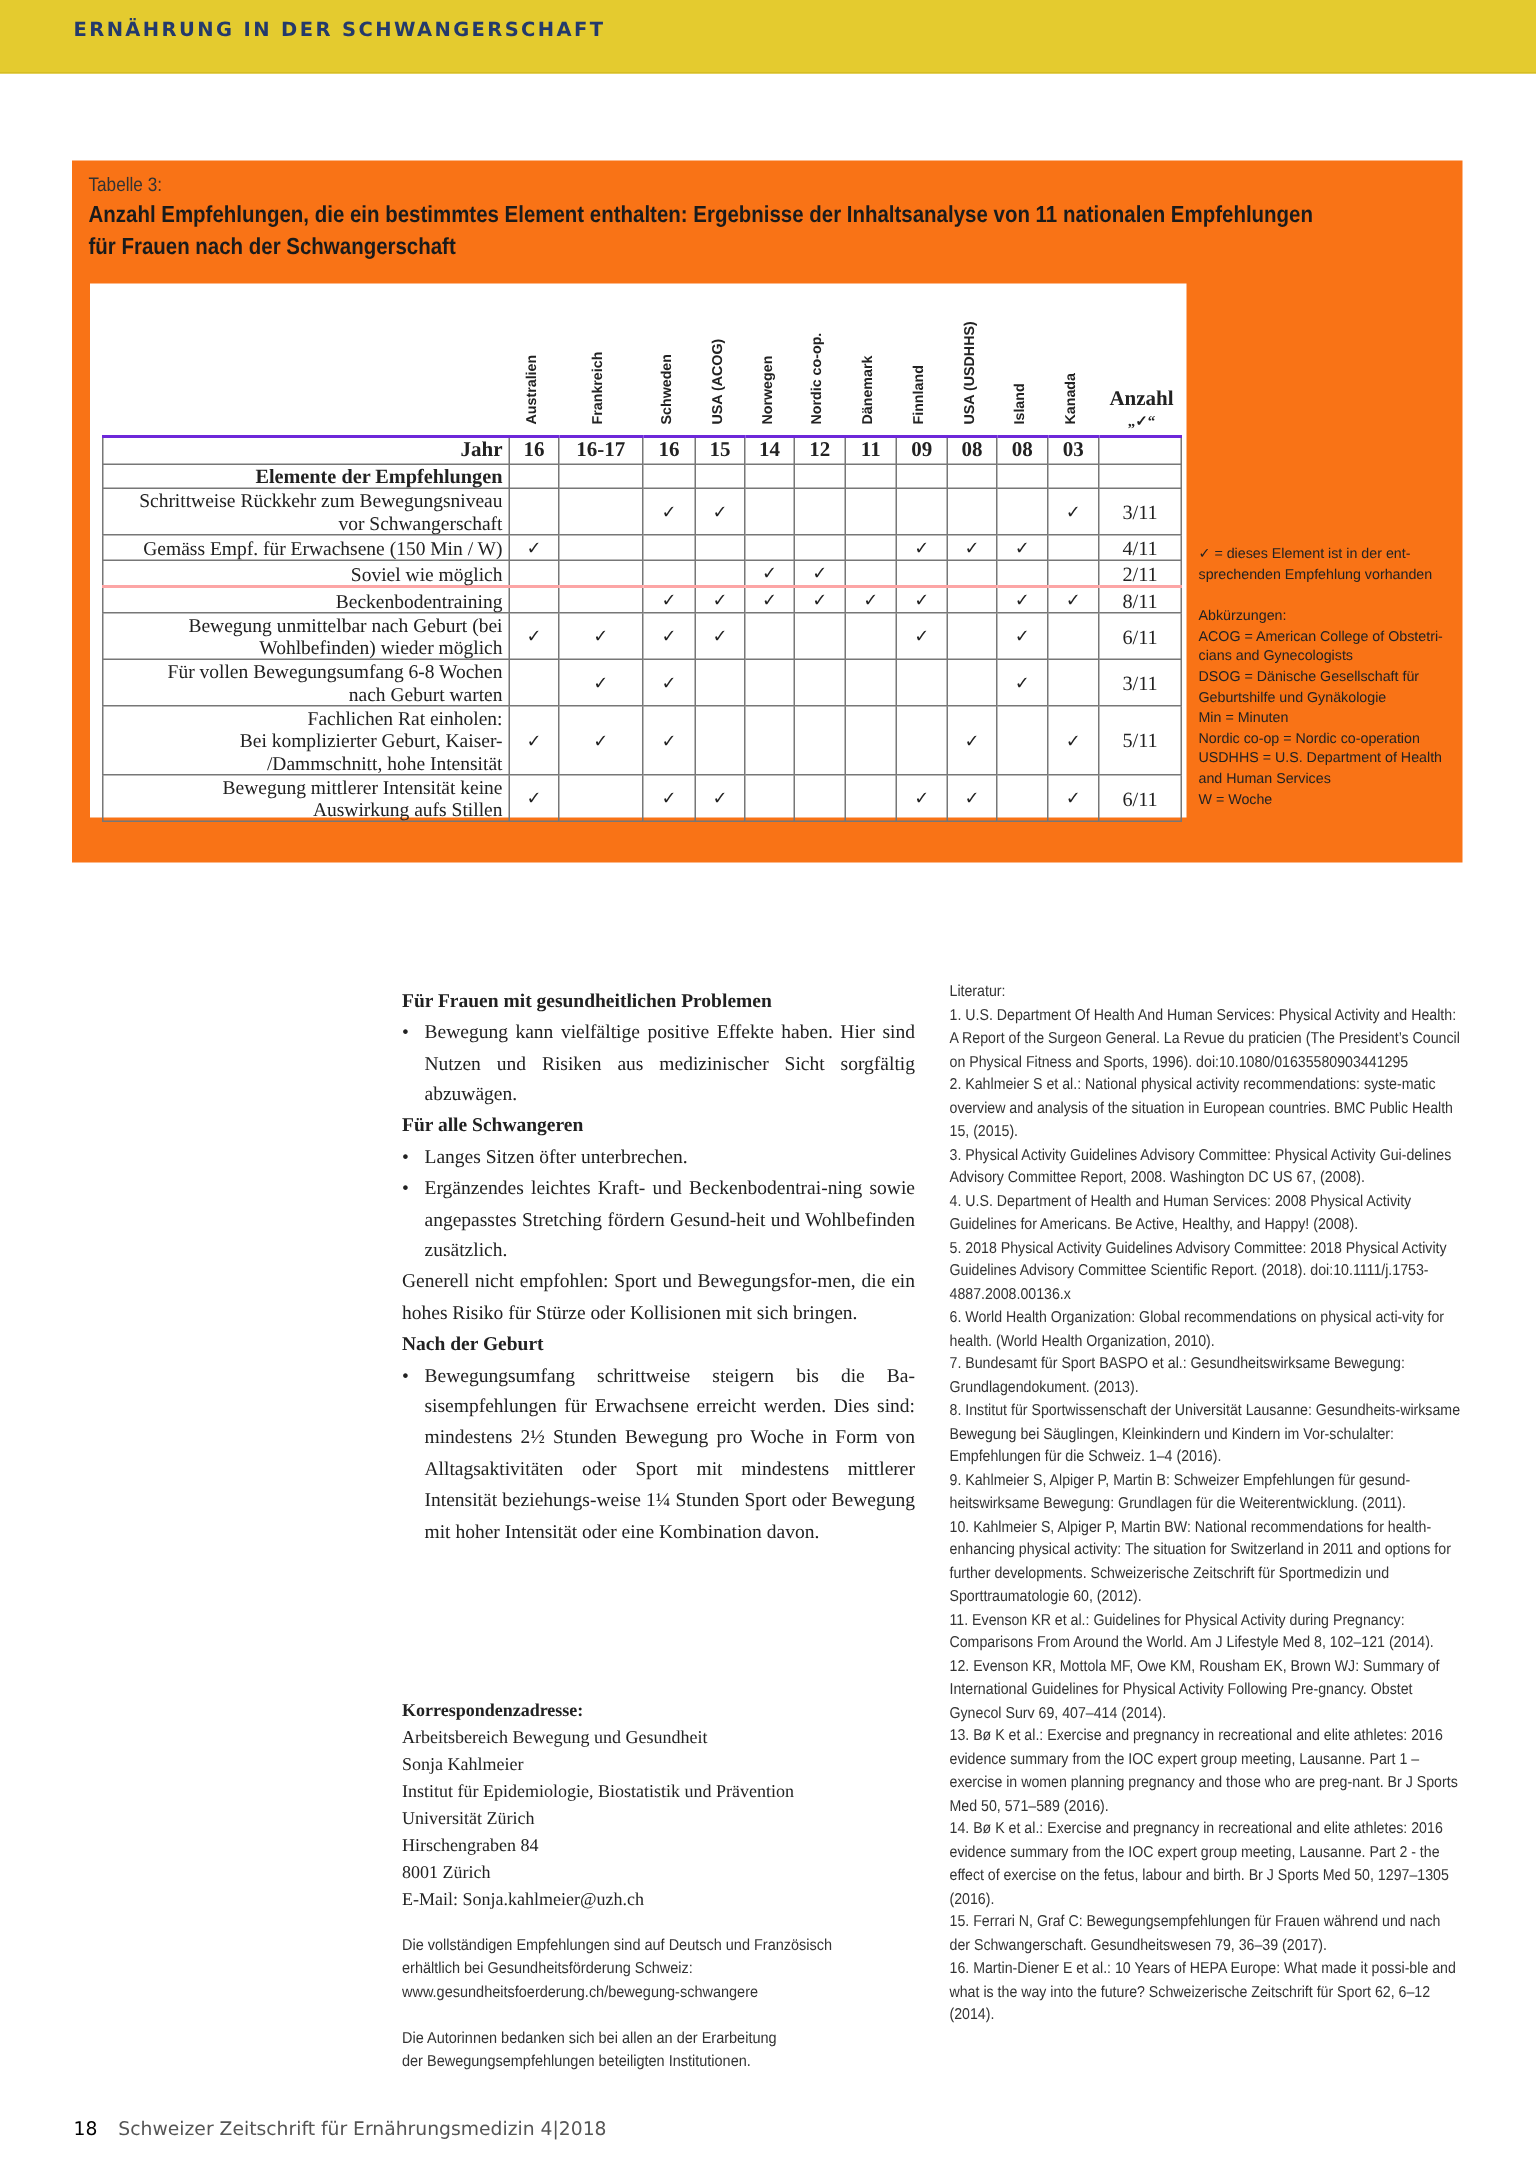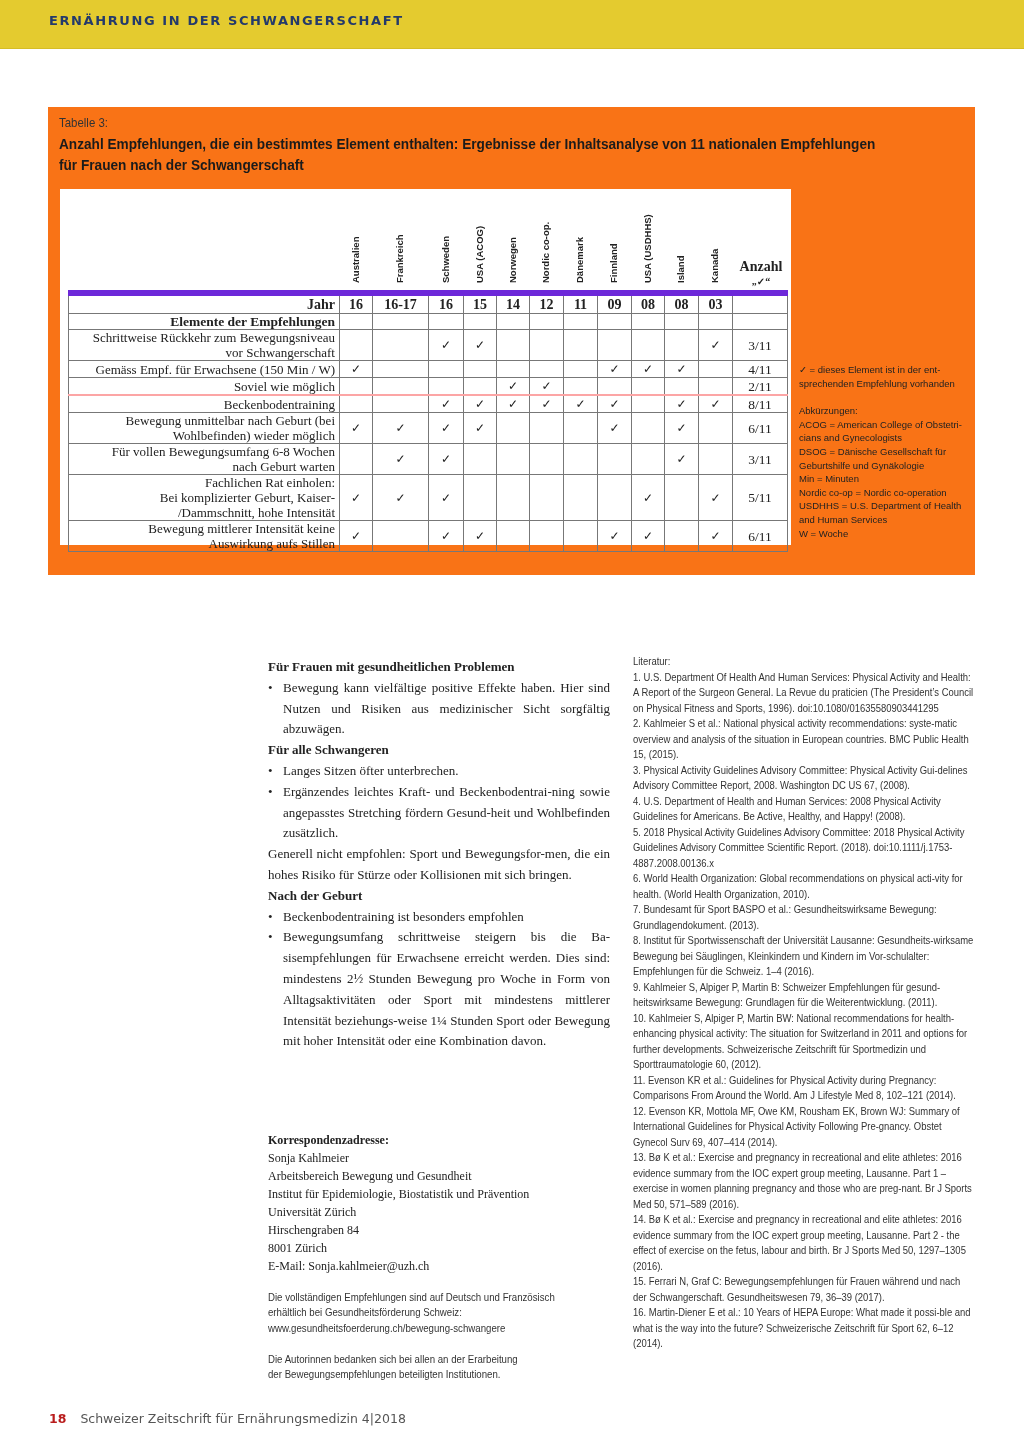--- a/index.html
+++ b/index.html
@@ -8,21 +8,21 @@
   .topbar .title { position:absolute; left:49px; top:13px; font-family:"DejaVu Sans", sans-serif; font-weight:bold; font-size:13px; letter-spacing:1.6px; color:#243a6b; }
 
   .panel { position:absolute; left:48px; top:107px; width:927px; height:468px; background:#f97316; }
   .panel .cap-label { position:absolute; left:11px; top:8px; font-family:"Liberation Sans", sans-serif; font-size:13px; color:#333; transform:scaleX(0.88); transform-origin:left; }
   .panel .cap-title { position:absolute; left:11px; top:26px; width:900px; font-family:"Liberation Sans", sans-serif; font-weight:bold; font-size:15.5px; line-height:21px; color:#1b1b1b; transform:scaleX(0.88); transform-origin:left; white-space:nowrap; }
 
   .tablebox { position:absolute; left:12px; top:82px; width:731px; height:356px; background:#fff; }
   table.grid { position:absolute; left:8px; top:101px; border-collapse:collapse; font-family:"Liberation Serif", serif; font-size:13px; color:#222; }
   table.grid td { border:1px solid #777; padding:0 3px; height:15px; line-height:15px; text-align:center; }
   table.grid td.lbl { text-align:right; width:263px; padding-right:4px; }
-  table.grid tr.year td { font-weight:bold; font-size:14px; height:17px; border-top:6px solid #6d28d9; }
+  table.grid tr.year td { font-weight:bold; font-size:14px; height:17px; border-top:2px solid #6d28d9; }
   table.grid tr.elem td.lbl { font-weight:bold; font-size:13.5px; }
   table.grid td.cnt { width:48px; font-size:13.5px; }
   table.grid tr.sep td { border-top:2px solid #fca5a5; }
   .chk { font-size:12px; }
 
   .colhead { position:absolute; top:0; height:98px; width:34px; }
   .colhead span { position:absolute; left:50%; bottom:4px; transform-origin:left bottom; transform:rotate(-90deg) translateY(50%); white-space:nowrap; font-family:"Liberation Sans", sans-serif; font-weight:bold; font-size:9.5px; color:#222; }
   .anzahl { position:absolute; top:70px; width:56px; text-align:center; font-family:"Liberation Serif", serif; font-weight:bold; font-size:14px; color:#222; line-height:15px; }
 
   .legend { position:absolute; left:751px; top:256px; width:170px; font-family:"Liberation Sans", sans-serif; font-size:9.5px; line-height:13.6px; color:#222; }
@@ -36,21 +36,21 @@
 
   .addr { position:absolute; left:268px; top:1131px; width:340px; font-family:"Liberation Serif", serif; font-size:12px; line-height:18px; color:#222; }
   .addr .h { font-weight:bold; }
   .note { position:absolute; left:268px; width:345px; font-family:"Liberation Sans", sans-serif; font-size:10.5px; line-height:15.3px; color:#333; transform:scaleX(0.92); transform-origin:left; }
 
   .lit { position:absolute; left:633px; top:654px; width:345px; font-family:"Liberation Sans", sans-serif; font-size:10.5px; line-height:15.5px; color:#333; }
   .lit .inner { transform:scaleX(0.9); transform-origin:left top; width:380px; }
   .lit p { margin:0; }
 
   .footer { position:absolute; left:49px; top:1411px; font-family:"DejaVu Sans", sans-serif; font-size:12.5px; color:#555; }
-  .footer .pg { font-weight:bold; color:#b91c1c; margin-right:10px; }
+  .footer .pg { font-weight:normal; color:#000000; margin-right:10px; }
 </style>
 </head>
 <body>
 
 <div class="topbar">
   <div class="title">ERNÄHRUNG IN DER SCHWANGERSCHAFT</div>
 </div>
 
 <div class="panel">
   <div class="cap-label">Tabelle 3:</div>
@@ -292,29 +292,28 @@
 </div>
 
 <div class="body-col">
   <div class="h">Für Frauen mit gesundheitlichen Problemen</div>
   <div class="bl">Bewegung kann vielfältige positive Effekte haben. Hier sind Nutzen und Risiken aus medizinischer Sicht sorgfältig abzuwägen.</div>
   <div class="h">Für alle Schwangeren</div>
   <div class="bl">Langes Sitzen öfter unterbrechen.</div>
   <div class="bl">Ergänzendes leichtes Kraft- und Beckenbodentrai-ning sowie angepasstes Stretching fördern Gesund-heit und Wohlbefinden zusätzlich.</div>
   <div class="p">Generell nicht empfohlen: Sport und Bewegungsfor-men, die ein hohes Risiko für Stürze oder Kollisionen mit sich bringen.</div>
   <div class="h">Nach der Geburt</div>
-  <div class="bl">Beckenbodentraining ist besonders empfohlen</div>
   <div class="bl">Bewegungsumfang schrittweise steigern bis die Ba-sisempfehlungen für Erwachsene erreicht werden. Dies sind: mindestens 2½ Stunden Bewegung pro Woche in Form von Alltagsaktivitäten oder Sport mit mindestens mittlerer Intensität beziehungs-weise 1¼ Stunden Sport oder Bewegung mit hoher Intensität oder eine Kombination davon.</div>
 </div>
 
 <div class="addr">
   <div class="h">Korrespondenzadresse:</div>
   <div id="addrlines">
+      <div>Arbeitsbereich Bewegung und Gesundheit</div>
       <div>Sonja Kahlmeier</div>
-      <div>Arbeitsbereich Bewegung und Gesundheit</div>
       <div>Institut für Epidemiologie, Biostatistik und Prävention</div>
       <div>Universität Zürich</div>
       <div>Hirschengraben 84</div>
       <div>8001 Zürich</div>
       <div>E-Mail: Sonja.kahlmeier@uzh.ch</div>
     </div>
 </div>
 
 <div class="note" style="top:1290px;">
   <div>Die vollständigen Empfehlungen sind auf Deutsch und Französisch</div>

